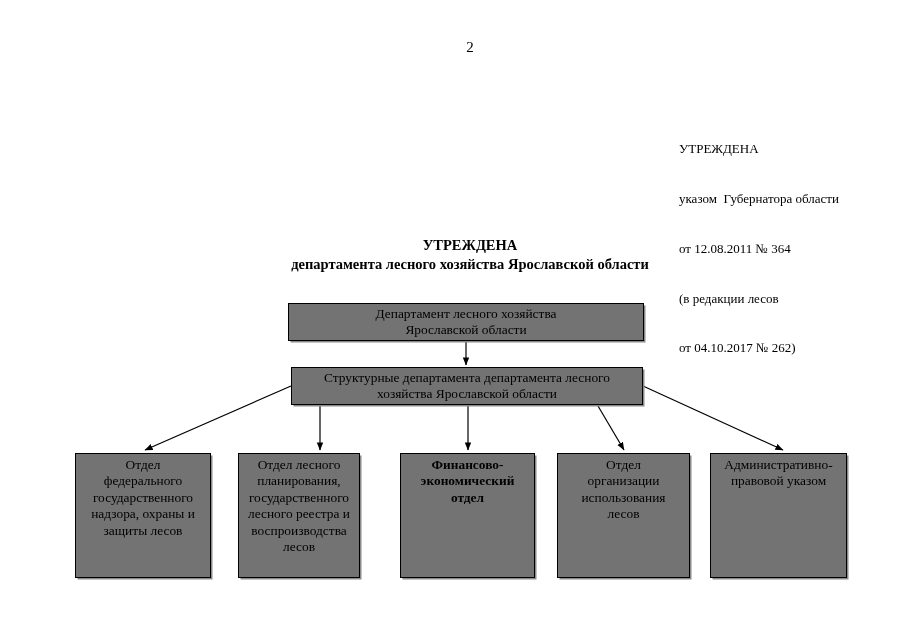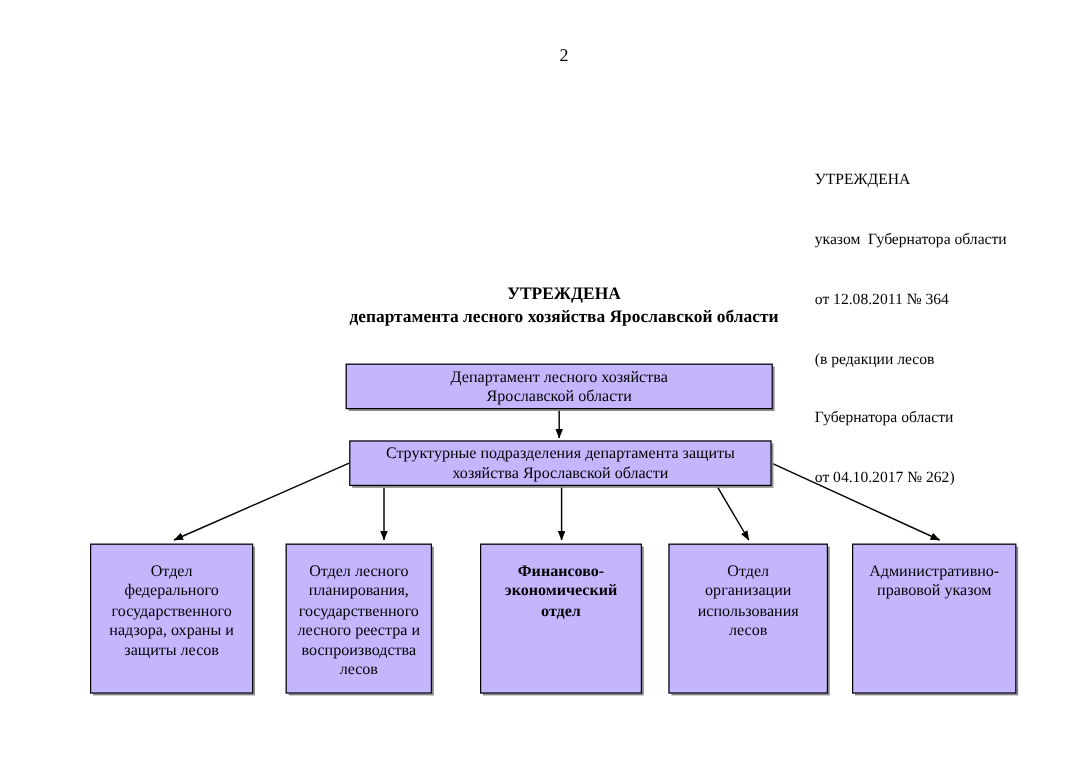--- a/index.html
+++ b/index.html
@@ -62,38 +62,38 @@
     position: absolute;
     left: 0;
     top: 0;
     width: 905px;
     height: 640px;
   }
   .node {
     position: absolute;
     box-sizing: border-box;
     border: 1.2px solid #000000;
-    background: #c4b5fd;
+    background: #737373;
     box-shadow: 2px 2px 0 -0.5px #8a8a8a;
     font-size: 13.4px;
     line-height: 16.4px;
     text-align: center;
     color: #000;
   }
   .node .txt {
     display: block;
     white-space: pre-line;
   }
   .node.top-level {
     display: flex;
     align-items: center;
     justify-content: center;
   }
   .node.leaf {
-    padding-top: 14px;
+    padding-top: 3px;
   }
   svg.connectors {
     position: absolute;
     left: 0; top: 0;
     width: 905px;
     height: 640px;
     overflow: visible;
   }
 </style>
 </head>
@@ -101,21 +101,20 @@
 
 <div id="page">
 
   <div class="page-number">2</div>
 
   <div class="approval-block">
     <span class="line">УТРЕЖДЕНА</span>
     <span class="line">указом  Губернатора области</span>
     <span class="line">от 12.08.2011 № 364</span>
     <span class="line">(в редакции лесов</span>
-    <span class="line">Губернатора области</span>
     <span class="line">от 04.10.2017 № 262)</span>
   </div>
 
   <div class="doc-title">
     <span>УТРЕЖДЕНА</span>
     <span class="sub">департамента лесного хозяйства Ярославской области</span>
   </div>
 
   <div class="chart">
 
@@ -138,21 +137,21 @@
 
       <line x1="643" y1="386" x2="783" y2="450" stroke="#000000" stroke-width="1.2" marker-end="url(#arrowhead)"></line>
     </svg>
 
     <div class="node top-level" style="left:288px; top:303px; width:356px; height:38px;">
       <span class="txt">Департамент лесного хозяйства
 Ярославской области</span>
     </div>
 
     <div class="node top-level" style="left:291px; top:367px; width:352px; height:38px;">
-      <span class="txt">Структурные подразделения департамента защиты
+      <span class="txt">Структурные департамента департамента лесного
 хозяйства Ярославской области</span>
     </div>
 
     <div class="node leaf" style="left:75px; top:453px; width:136px; height:125px;">
       <span class="txt">Отдел
 федерального
 государственного
 надзора, охраны и
 защиты лесов</span>
     </div>

